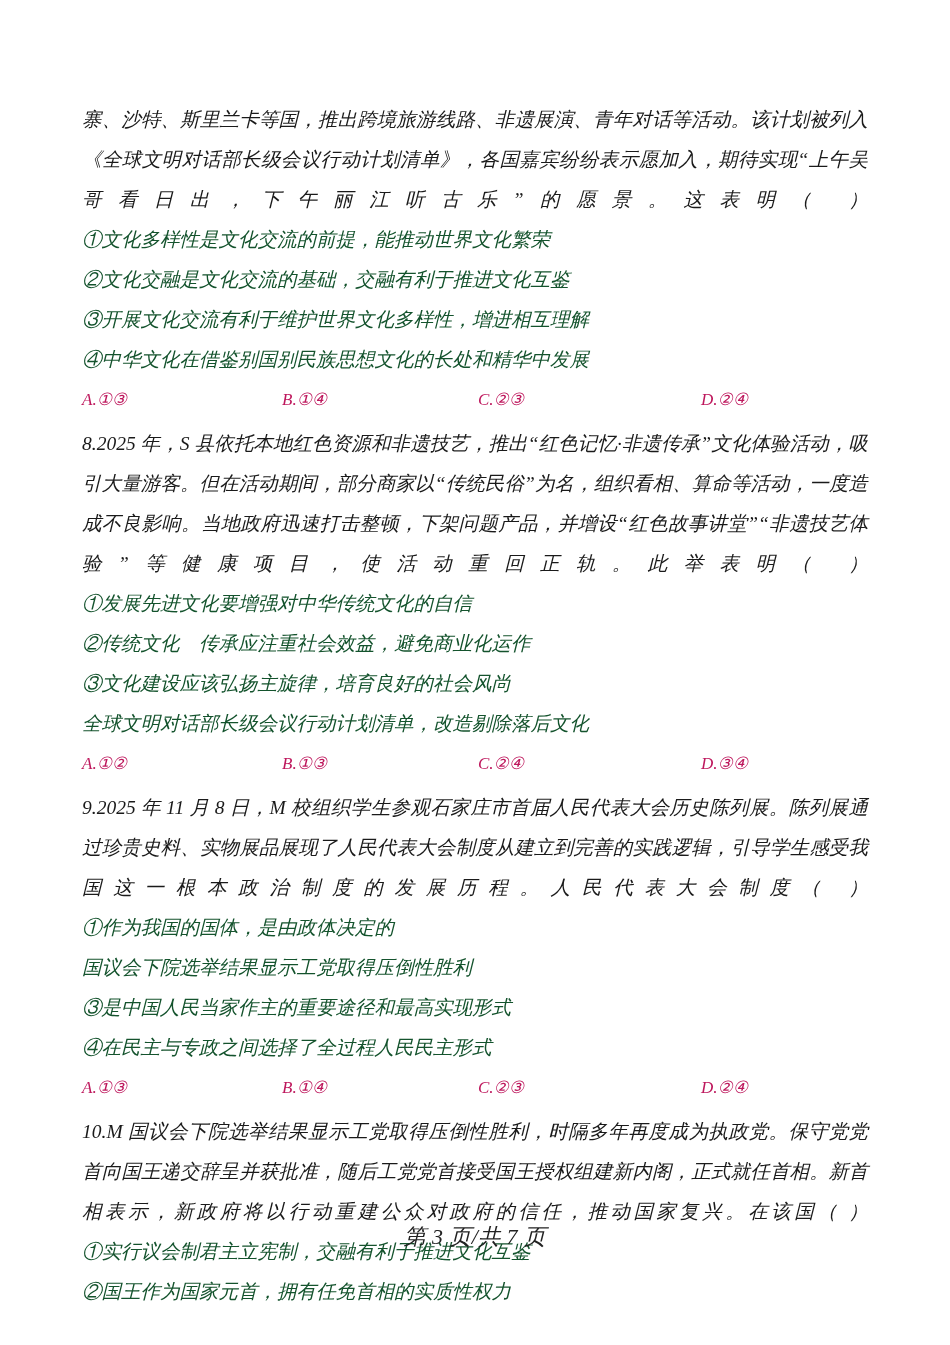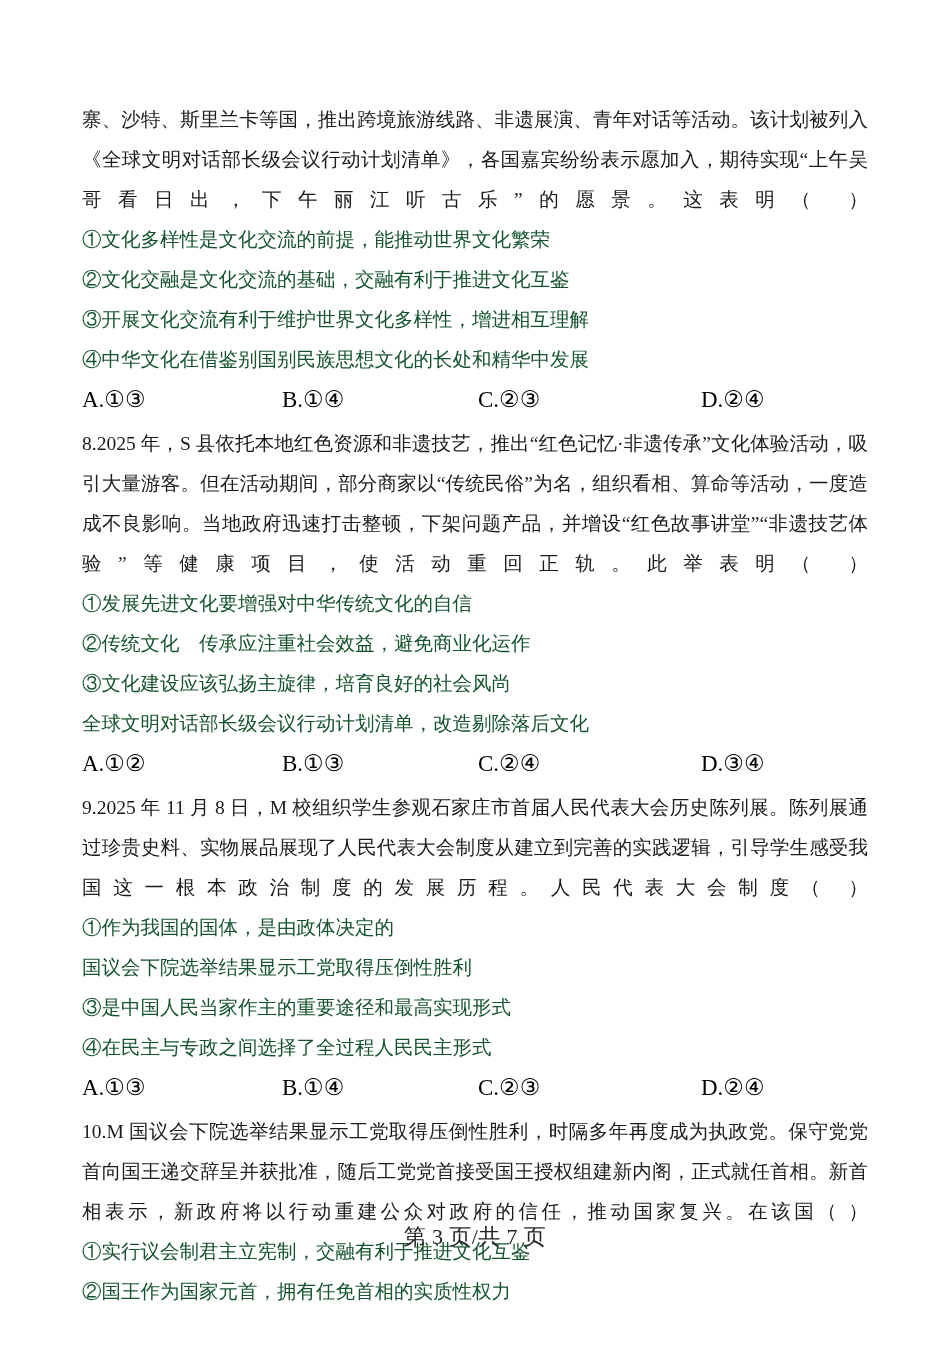--- a/index.html
+++ b/index.html
@@ -15,20 +15,21 @@
     color: #1a1a1a;
     overflow: hidden;
   }
   .page {
     position: absolute;
     left: 0;
     top: 0;
     width: 784px;
     height: 1345px;
     background: #ffffff;
+    font-style: italic;
   }
   .content {
     position: absolute;
     left: 82px;
     top: 100px;
     width: 786px;
   }
   
   .para {
     font-size: 19.5px;
@@ -48,22 +49,22 @@
     line-height: 40px;
     height: 40px;
     white-space: pre;
     color: #14532d;
   }
   
   .answers {
     height: 40px;
     line-height: 40px;
     position: relative;
-    font-size: 23px;
-    color: #000000;
+    font-size: 17px;
+    color: #be185d;
   }
   .answers .choice {
     position: absolute;
     top: 0;
     white-space: pre;
   }
   .answers .choice.a { left: 0px; }
   .answers .choice.b { left: 200px; }
   .answers .choice.c { left: 396px; }
   .answers .choice.d { left: 586px; margin-left: 33px; }

